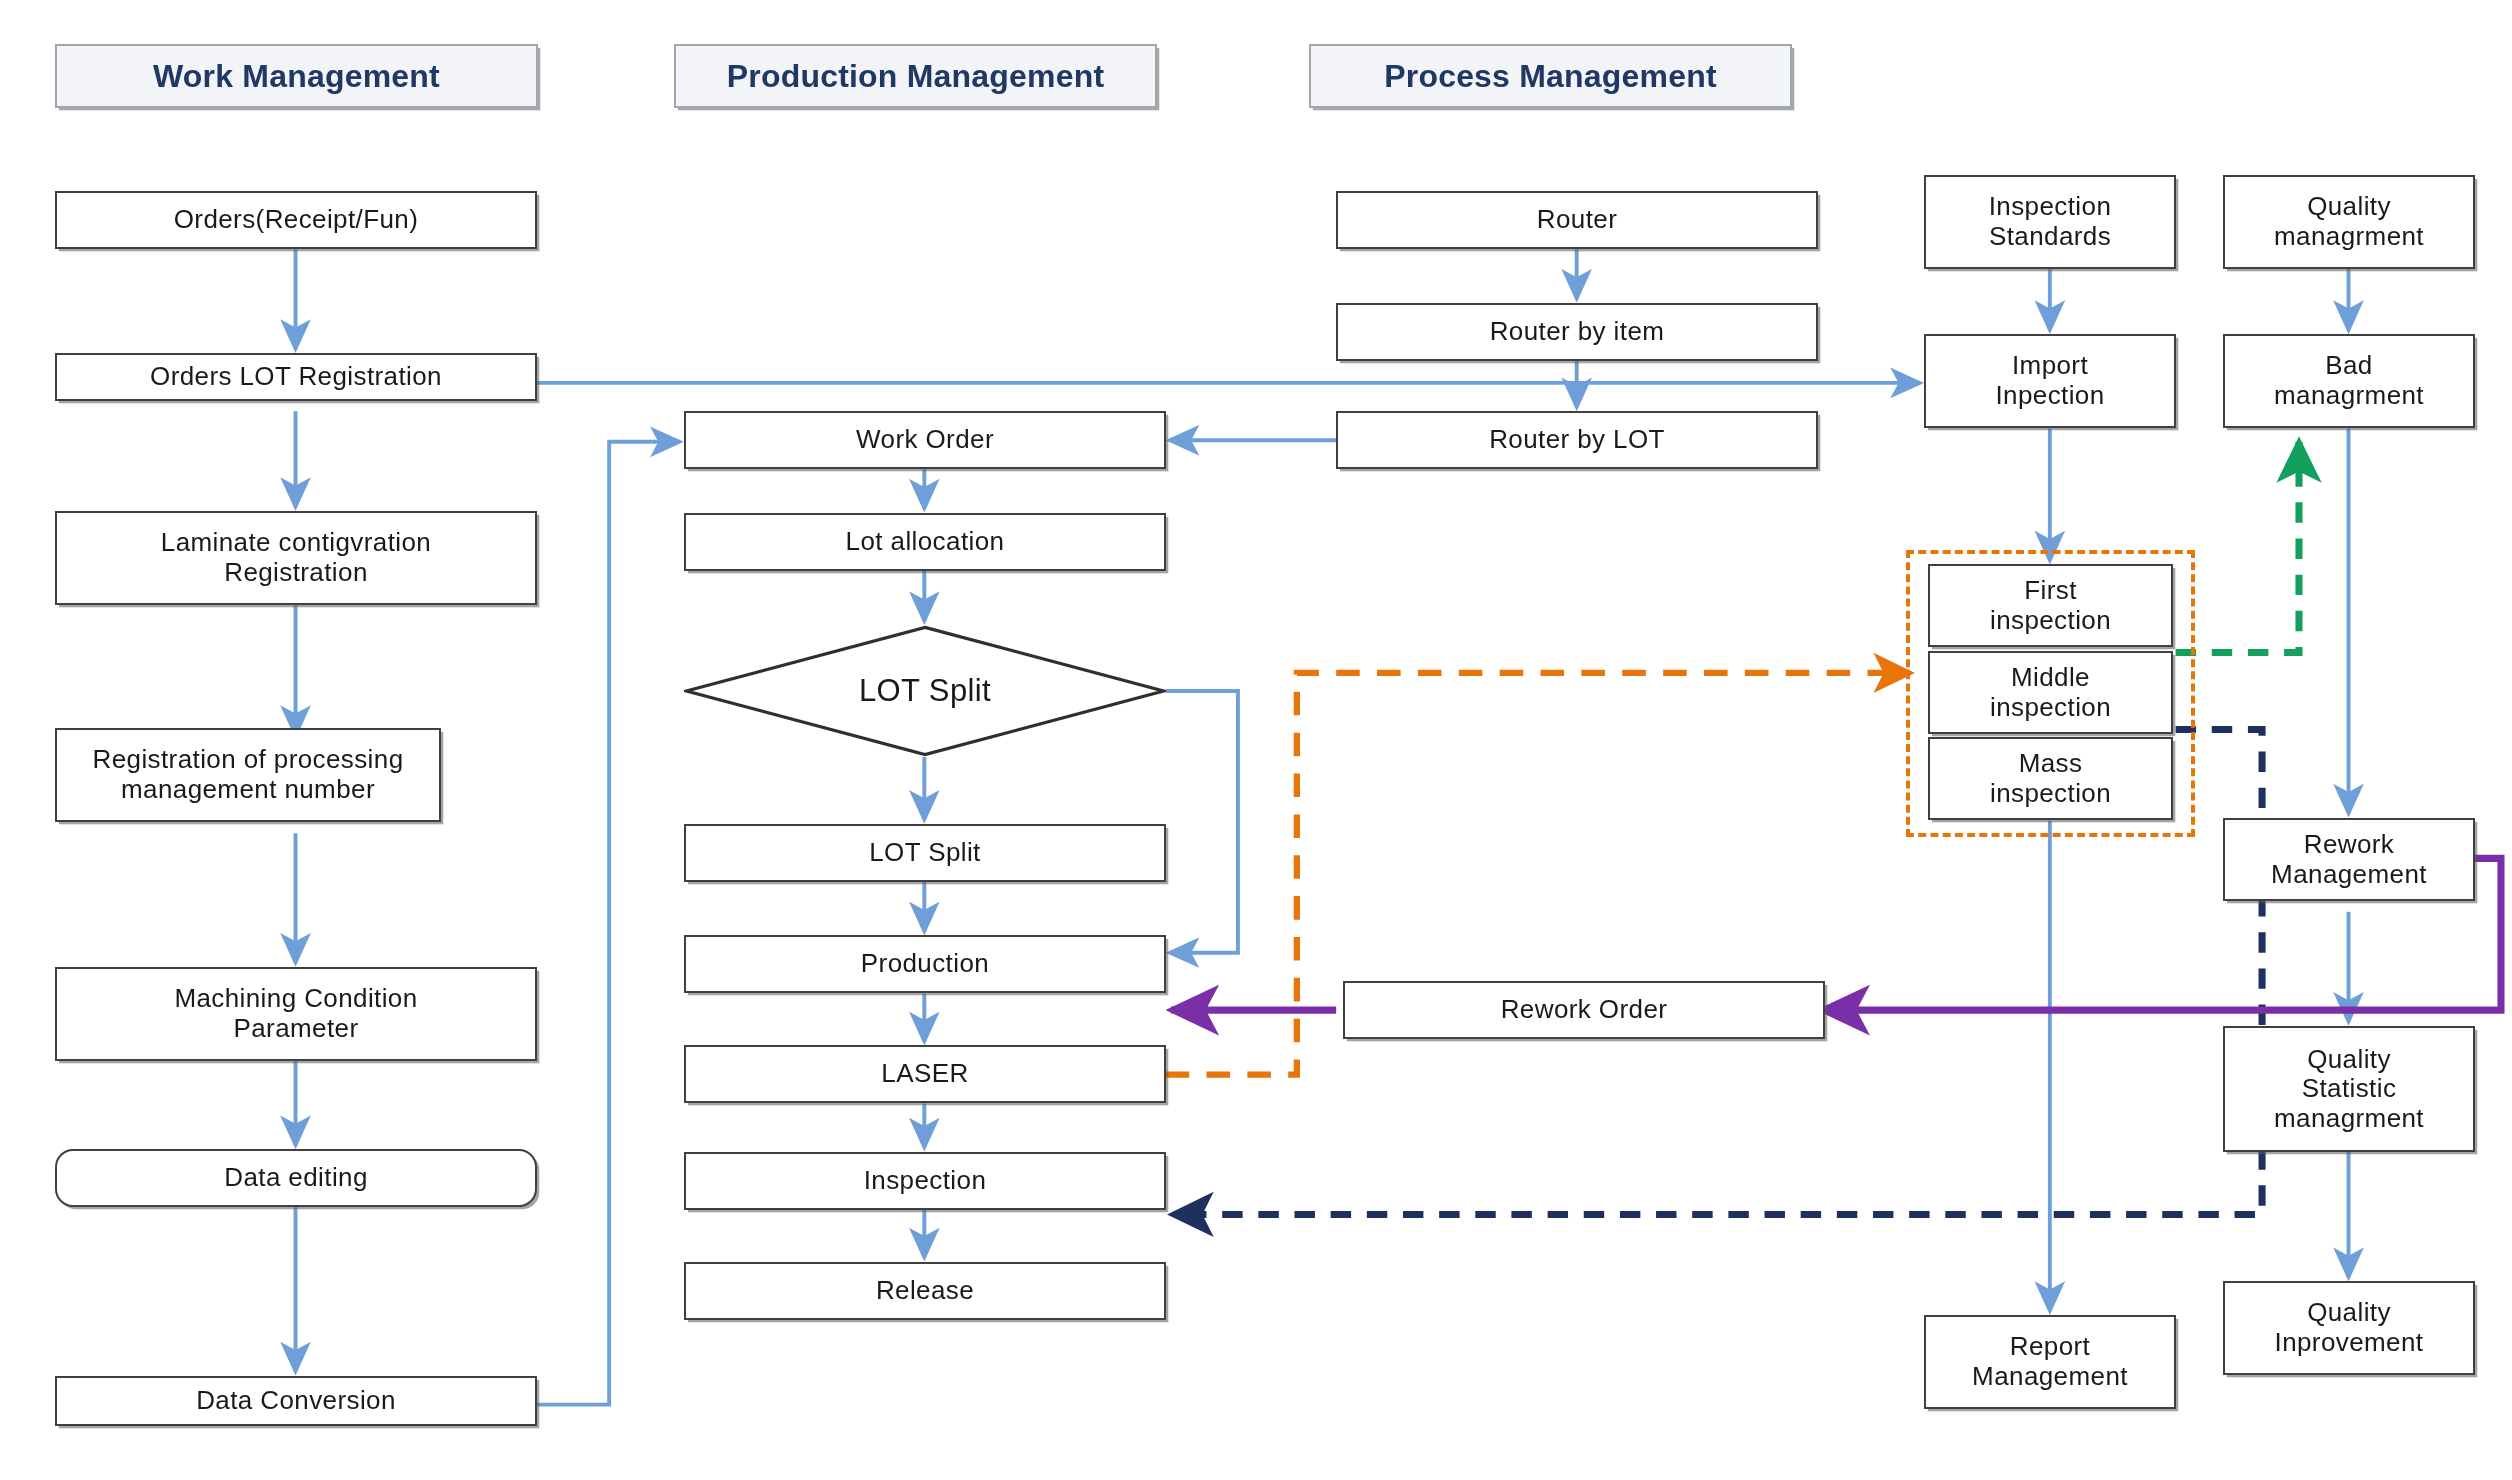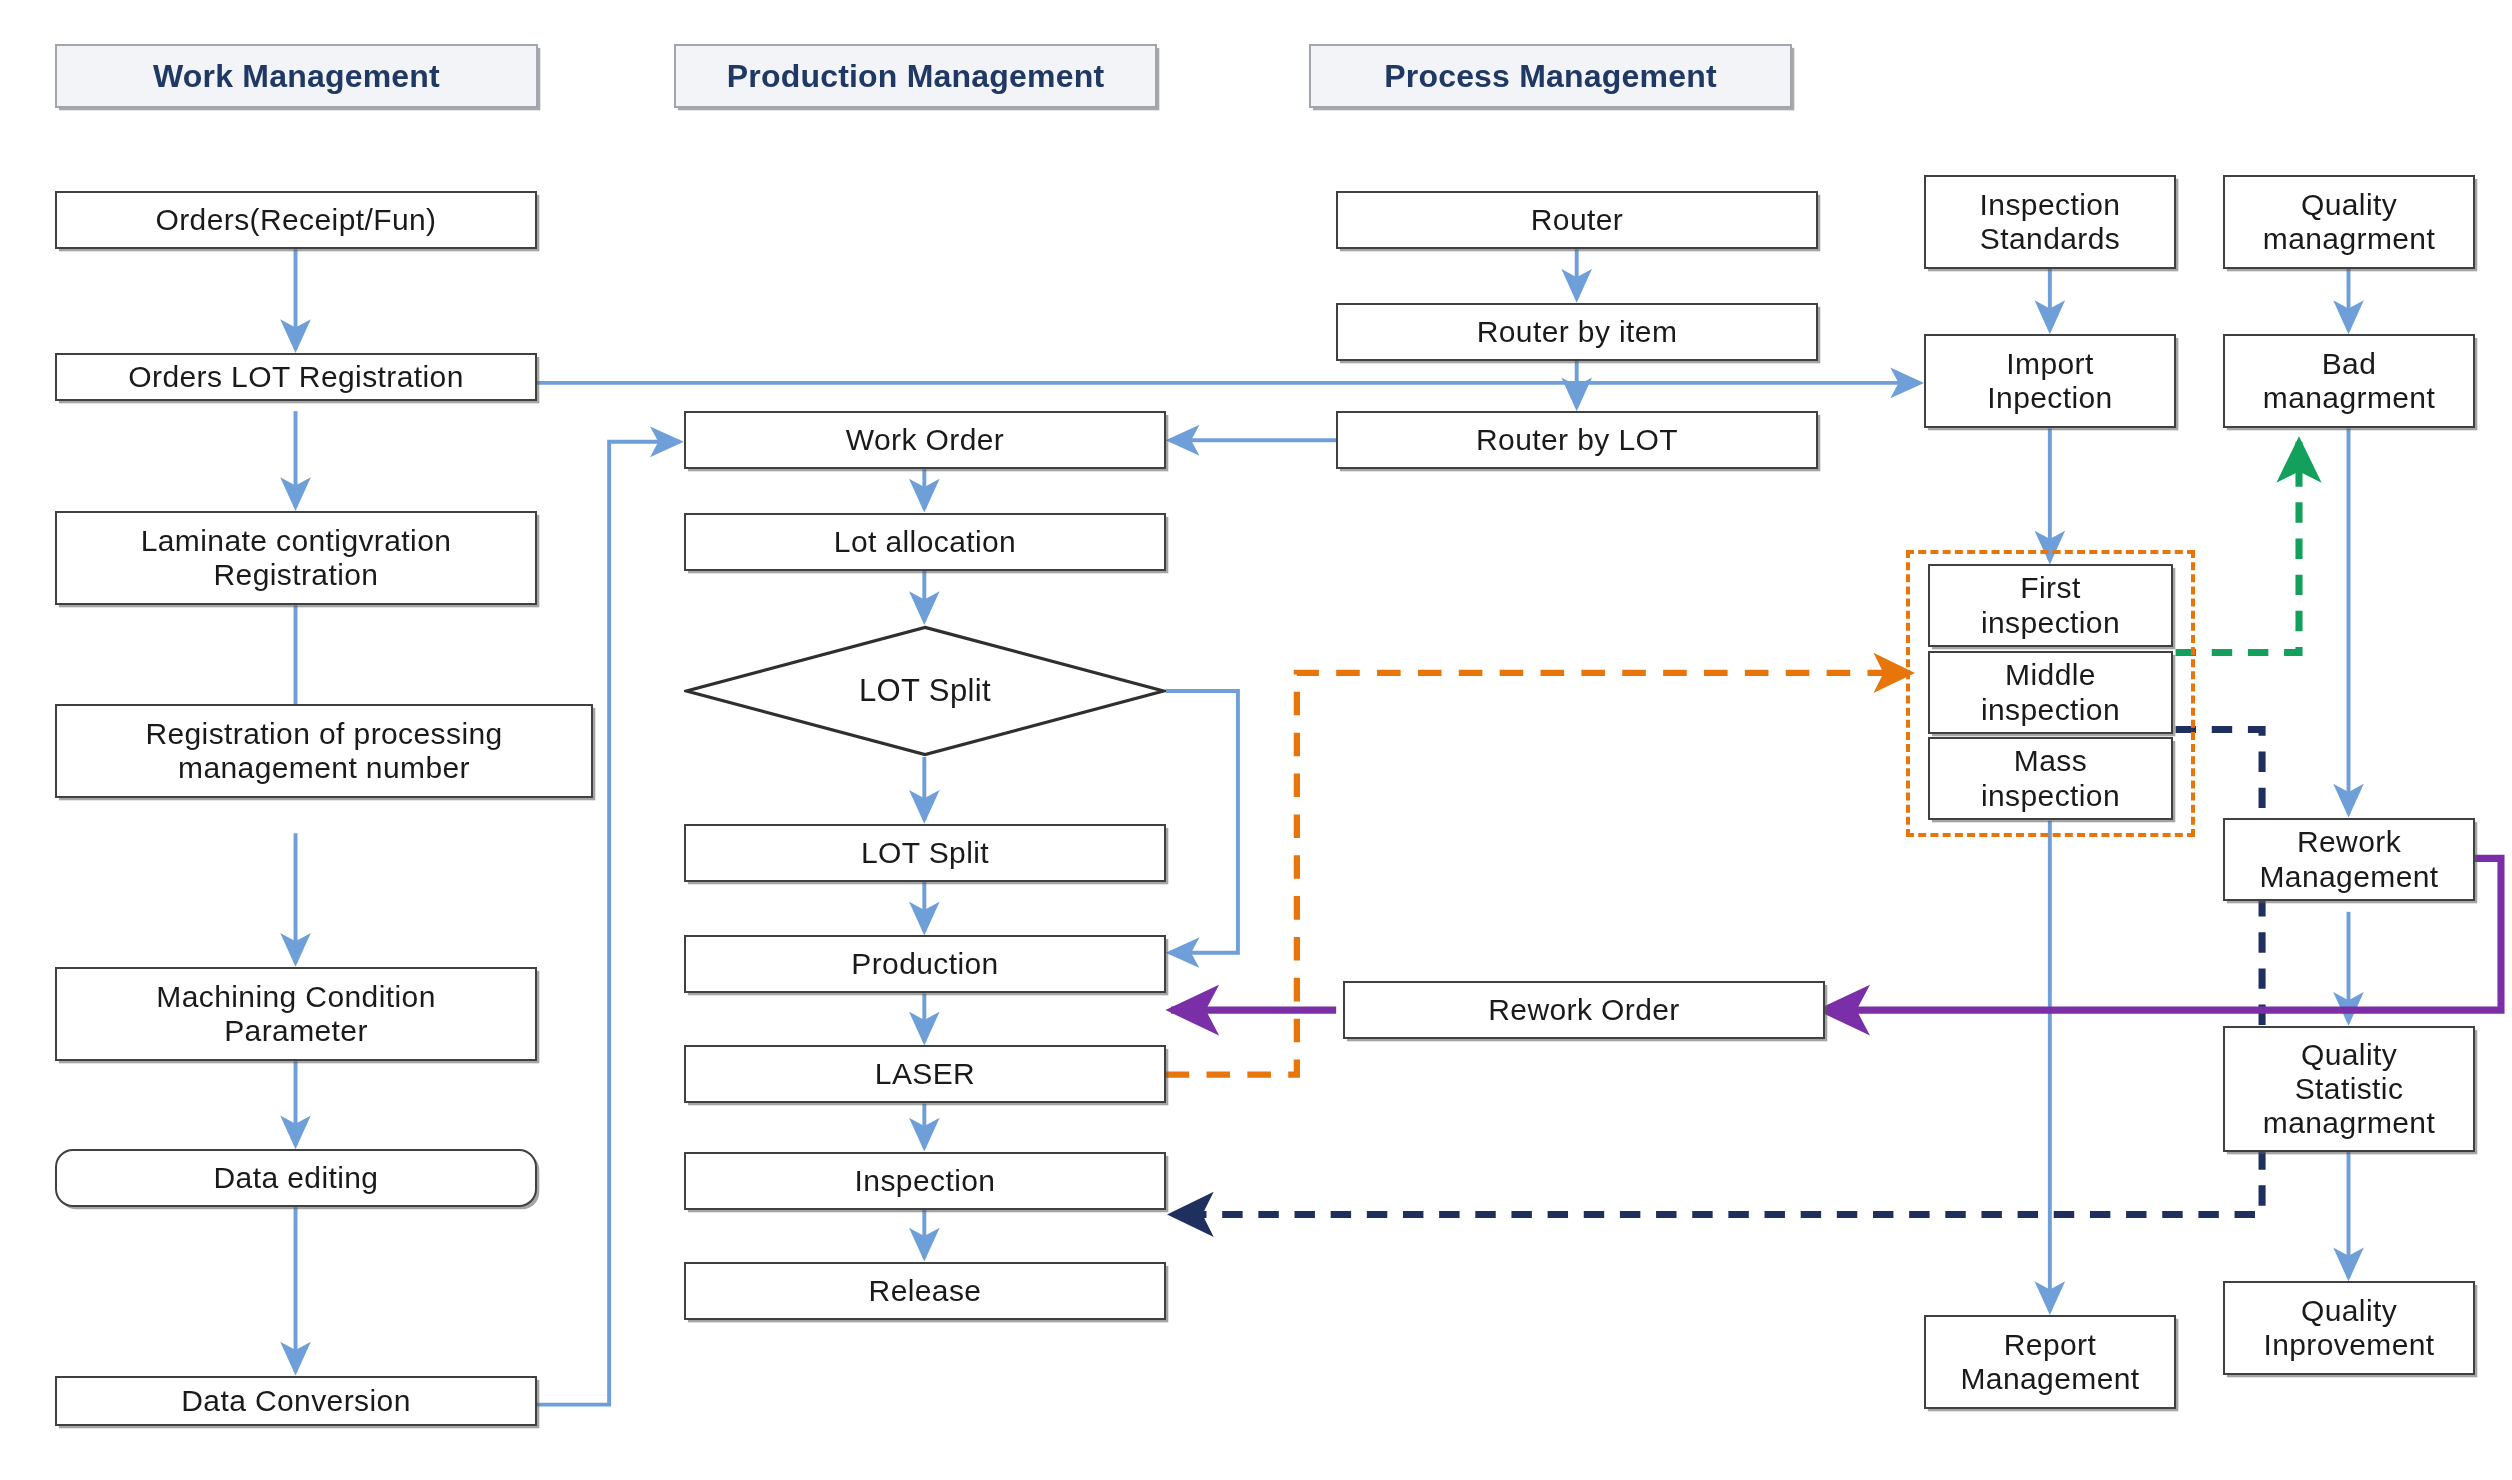--- a/index.html
+++ b/index.html
@@ -13,21 +13,21 @@
   #edges{position:absolute;left:0;top:0;width:2512px;height:1481px;pointer-events:none;}
   .node{
     position:absolute;
     box-sizing:border-box;
     background:#ffffff;
     border:2.4px solid #404040;
     box-shadow:3.1px 3.1px 0 -0.8px rgba(90,90,90,0.55);
     display:flex;align-items:center;justify-content:center;
     text-align:center;
     color:#1a1a1a;
-    font-size:30px;
+    font-size:26px;
     line-height:1.14;
     letter-spacing:0.4px;
     padding:0 6.3px;
     white-space:pre-line;
     z-index:3;
   }
   .header{
     background:#f2f4f8;
     border:2.4px solid #9fa6ae;
     box-shadow:3.1px 3.1px 0 -0.8px rgba(110,110,115,0.6);
@@ -130,21 +130,21 @@
   <div class="dash-group" style="left:1906px;top:550px;width:289px;height:287px;"></div>
 
   <div class="node header" style="left:55px;top:44px;width:483px;height:64px;">Work Management</div>
   <div class="node header" style="left:674px;top:44px;width:483px;height:64px;">Production Management</div>
   <div class="node header" style="left:1309px;top:44px;width:483px;height:64px;">Process Management</div>
 
   <div class="node" style="left:55px;top:191px;width:482px;height:58px;">Orders(Receipt/Fun)</div>
   <div class="node" style="left:55px;top:353px;width:482px;height:48px;">Orders LOT Registration</div>
   <div class="node" style="left:55px;top:511px;width:482px;height:94px;">Laminate contigvration
 Registration</div>
-  <div class="node" style="left:55px;top:704px;width:538px;height:94px;">Registration of processing
+  <div class="node" style="left:55px;top:728px;width:386px;height:94px;">Registration of processing
 management  number</div>
   <div class="node" style="left:55px;top:967px;width:482px;height:94px;">Machining  Condition
 Parameter</div>
   <div class="node" style="left:55px;top:1149px;width:482px;height:58px;border-radius:18px;">Data editing</div>
   <div class="node" style="left:55px;top:1376px;width:482px;height:50px;">Data Conversion</div>
 
   <div class="node" style="left:684px;top:411px;width:482px;height:58px;">Work Order</div>
   <div class="node" style="left:684px;top:513px;width:482px;height:58px;">Lot allocation</div>
 
   <div class="diamond-wrap" style="left:684px;top:625px;width:482px;height:132px;">

